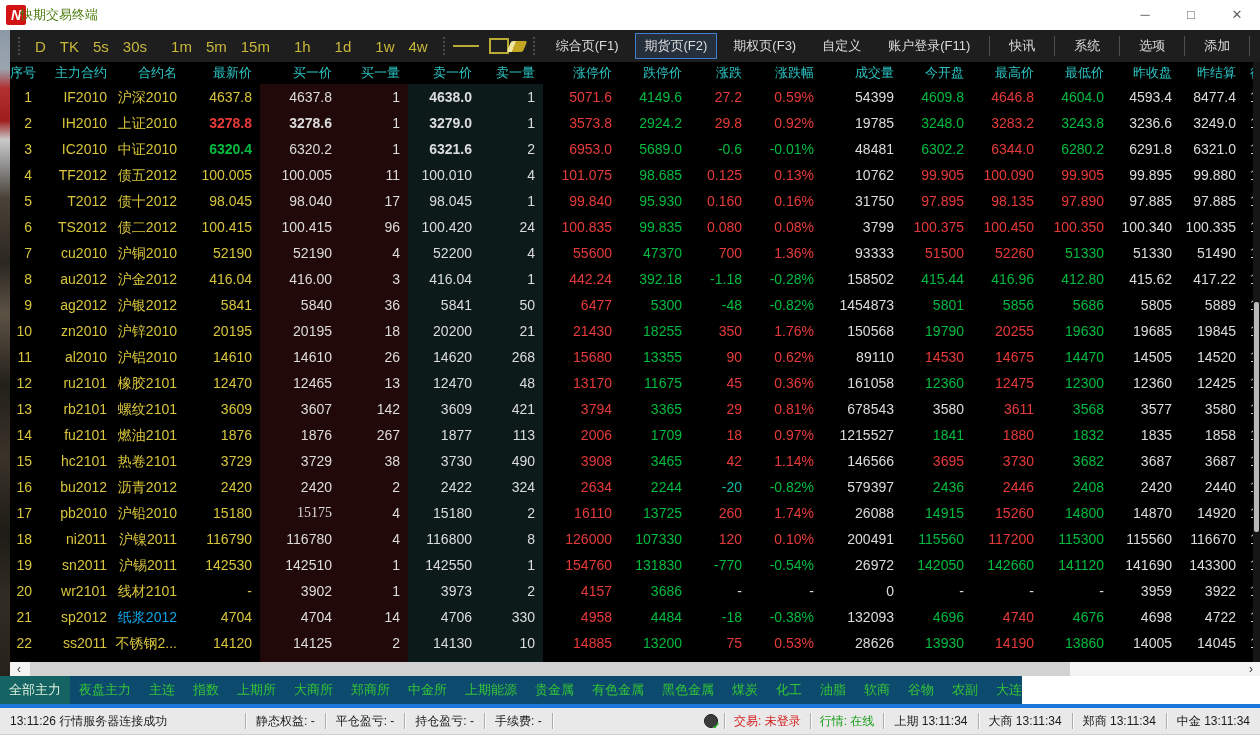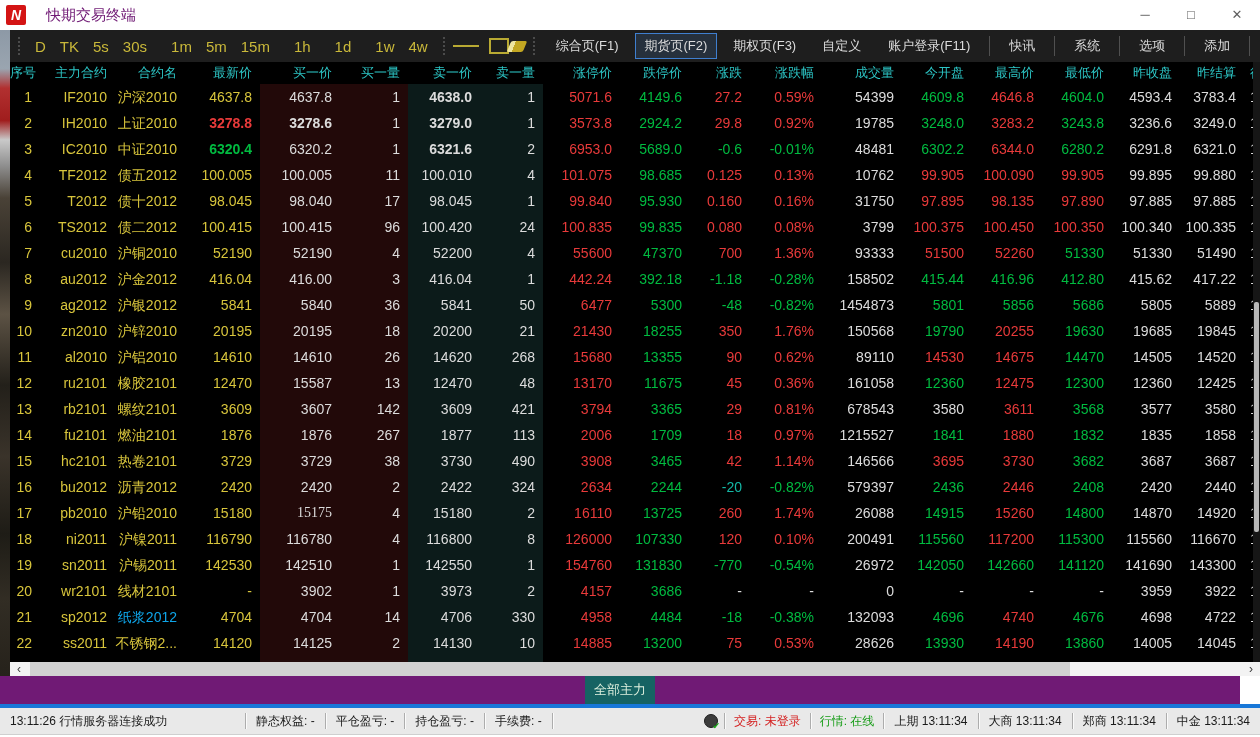--- a/index.html
+++ b/index.html
@@ -2,21 +2,21 @@
 <html><head>
 <meta charset="utf-8">
 <style>
   html,body{margin:0;padding:0;background:#fff;}
   #screen{position:relative;width:1260px;height:737px;background:#fff;overflow:hidden;
           font-family:"Liberation Sans","DejaVu Sans",sans-serif;-webkit-font-smoothing:antialiased;}
   
   #titlebar{position:absolute;top:0;left:0;width:1260px;height:30px;background:#ffffff;border-bottom:1px solid #e2e2e2;}
   #logo{position:absolute;left:6px;top:5px;width:20px;height:20px;background:#d41414;border-radius:2px;
         color:#fff;font-weight:bold;font-style:italic;font-size:14px;line-height:20px;text-align:center;}
-  #wtitle{position:absolute;left:46px;top:0;line-height:30px;font-size:15px;color:#701a75;}
+  #wtitle{position:absolute;left:20px;top:0;line-height:30px;font-size:13px;color:#4d7c0f;}
   #winbtns{position:absolute;right:0;top:0;height:30px;display:flex;}
   .winbtn{width:46px;text-align:center;line-height:30px;color:#5f5f5f;font-size:13px;}
   
   #toolbar{position:absolute;top:30px;left:10px;width:1250px;height:32px;background:#1e1e1e;
            display:flex;align-items:center;}
   .grip{width:0;height:18px;border-left:2px dotted #4b4b4b;margin:0 8px;}
   .period{color:#c9b83a;font-size:15px;padding:0 7px;white-space:nowrap;}
   .vsep{width:1px;height:20px;background:#505050;margin:0 5px;}
   .tool{display:inline-flex;align-items:center;justify-content:center;width:34px;height:24px;}
   .line-shape{width:26px;height:2px;background:#b9aa33;}
@@ -42,22 +42,22 @@
   .timec{text-align:left;padding:0 0 0 6px;}
   #vscroll{position:absolute;top:0;right:0;width:7px;height:600px;background:#161616;}
   #vthumb{position:absolute;left:1px;top:240px;width:5px;height:230px;background:#b8b8b8;border-radius:2px;}
   
   #hscroll{position:absolute;top:662px;left:10px;width:1250px;height:14px;background:#f3f3f3;
            display:flex;align-items:center;}
   .harrow{width:18px;text-align:center;color:#3c3c3c;font-size:12px;line-height:14px;}
   #htrack{flex:1;height:14px;position:relative;background:#f3f3f3;}
   #hthumb{position:absolute;left:2px;top:0;width:1040px;height:14px;background:#d2d2d2;}
   
-  #cattabs{position:absolute;top:676px;left:0;width:1240px;height:28px;background:#701a75;
-           display:flex;align-items:center;overflow:hidden;flex-direction:column;}
+  #cattabs{position:absolute;top:676px;left:0;width:1022px;height:28px;background:#0c4a6e;
+           display:flex;align-items:center;overflow:hidden;}
   .cattab{color:#35c435;font-size:13px;line-height:28px;padding:0 9px;white-space:nowrap;}
   .cattab.active{background:#166363;color:#def0de;}
   .ctsep{width:1px;height:15px;background:#8d8d8d;}
   #blueline{position:absolute;top:704px;left:0;width:1260px;height:4px;background:#1877d8;}
   
   #statusbar{position:absolute;top:708px;left:0;width:1260px;height:26px;background:#e9e9e9;
              display:flex;align-items:center;font-size:12px;color:#1a1a1a;border-bottom:1px solid #cfcfcf;}
   .sb-msg{padding:0 10px;width:225px;white-space:nowrap;overflow:hidden;}
   .sb-sep{width:1px;height:16px;background:#adadad;box-shadow:1px 0 0 #fbfbfb;flex:none;}
   .sb-field{padding:0 10px;white-space:nowrap;}
@@ -174,21 +174,21 @@
           <div class="c askz" style="width: 63px; color: rgb(220, 220, 220);">1</div>
           <div class="c " style="width: 77px; color: rgb(232, 58, 58);">5071.6</div>
           <div class="c " style="width: 70px; color: rgb(0, 187, 64);">4149.6</div>
           <div class="c " style="width: 60px; color: rgb(232, 58, 58);">27.2</div>
           <div class="c " style="width: 72px; color: rgb(232, 58, 58);">0.59%</div>
           <div class="c " style="width: 80px; color: rgb(220, 220, 220);">54399</div>
           <div class="c " style="width: 70px; color: rgb(0, 187, 64);">4609.8</div>
           <div class="c " style="width: 70px; color: rgb(232, 58, 58);">4646.8</div>
           <div class="c " style="width: 70px; color: rgb(0, 187, 64);">4604.0</div>
           <div class="c " style="width: 68px; color: rgb(220, 220, 220);">4593.4</div>
-          <div class="c " style="width: 64px; color: rgb(220, 220, 220);">3783.4</div>
+          <div class="c " style="width: 64px; color: rgb(220, 220, 220);">8477.4</div>
           <div class="c  timec" style="width: 60px; color: rgb(220, 220, 220);">13:</div>
         </div>
         <div class="trow">
           <div class="c " style="width: 30px; color: rgb(216, 197, 60);">2</div>
           <div class="c " style="width: 75px; color: rgb(216, 197, 60);">IH2010</div>
           <div class="c " style="width: 70px; color: rgb(216, 197, 60);">上证2010</div>
           <div class="c bold" style="width: 75px; color: rgb(232, 58, 58);">3278.8</div>
           <div class="c bidz bold" style="width: 80px; color: rgb(220, 220, 220);">3278.6</div>
           <div class="c bidz" style="width: 68px; color: rgb(220, 220, 220);">1</div>
           <div class="c askz bold" style="width: 72px; color: rgb(220, 220, 220);">3279.0</div>
@@ -392,21 +392,21 @@
           <div class="c " style="width: 70px; color: rgb(0, 187, 64);">14470</div>
           <div class="c " style="width: 68px; color: rgb(220, 220, 220);">14505</div>
           <div class="c " style="width: 64px; color: rgb(220, 220, 220);">14520</div>
           <div class="c  timec" style="width: 60px; color: rgb(220, 220, 220);">11:</div>
         </div>
         <div class="trow">
           <div class="c " style="width: 30px; color: rgb(216, 197, 60);">12</div>
           <div class="c " style="width: 75px; color: rgb(216, 197, 60);">ru2101</div>
           <div class="c " style="width: 70px; color: rgb(216, 197, 60);">橡胶2101</div>
           <div class="c " style="width: 75px; color: rgb(216, 197, 60);">12470</div>
-          <div class="c bidz" style="width: 80px; color: rgb(220, 220, 220);">15587</div>
+          <div class="c bidz" style="width: 80px; color: rgb(220, 220, 220);">12465</div>
           <div class="c bidz" style="width: 68px; color: rgb(220, 220, 220);">13</div>
           <div class="c askz" style="width: 72px; color: rgb(220, 220, 220);">12470</div>
           <div class="c askz" style="width: 63px; color: rgb(220, 220, 220);">48</div>
           <div class="c " style="width: 77px; color: rgb(232, 58, 58);">13170</div>
           <div class="c " style="width: 70px; color: rgb(0, 187, 64);">11675</div>
           <div class="c " style="width: 60px; color: rgb(232, 58, 58);">45</div>
           <div class="c " style="width: 72px; color: rgb(232, 58, 58);">0.36%</div>
           <div class="c " style="width: 80px; color: rgb(220, 220, 220);">161058</div>
           <div class="c " style="width: 70px; color: rgb(0, 187, 64);">12360</div>
           <div class="c " style="width: 70px; color: rgb(232, 58, 58);">12475</div>

